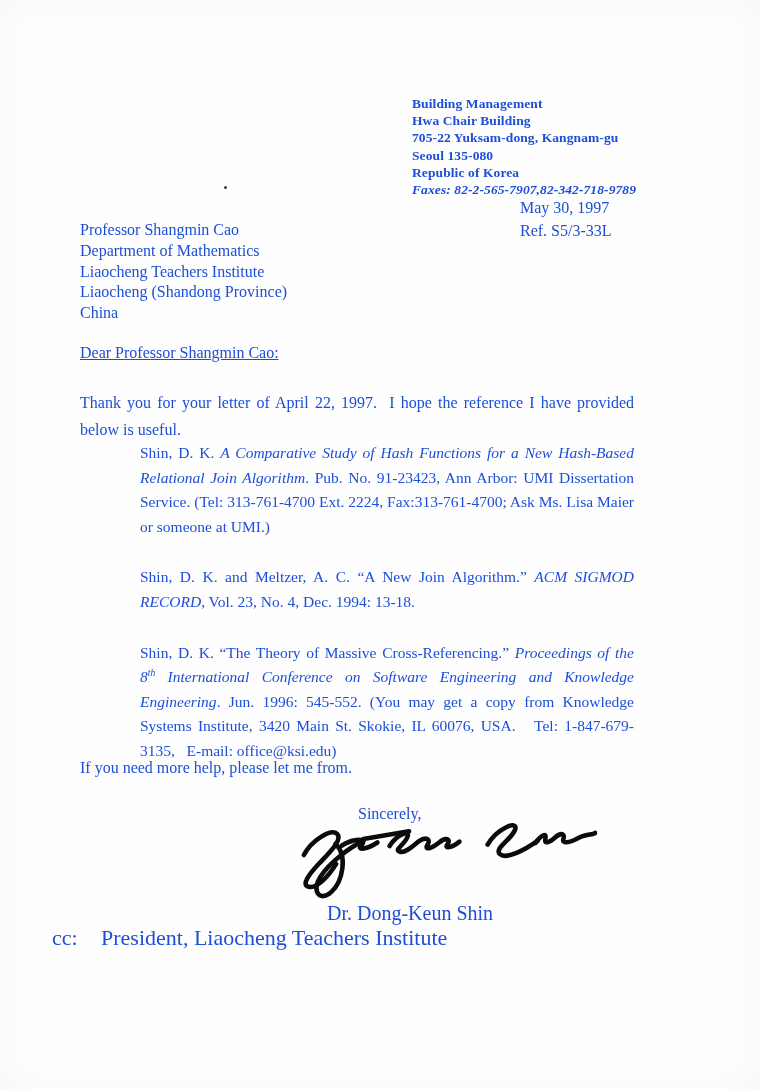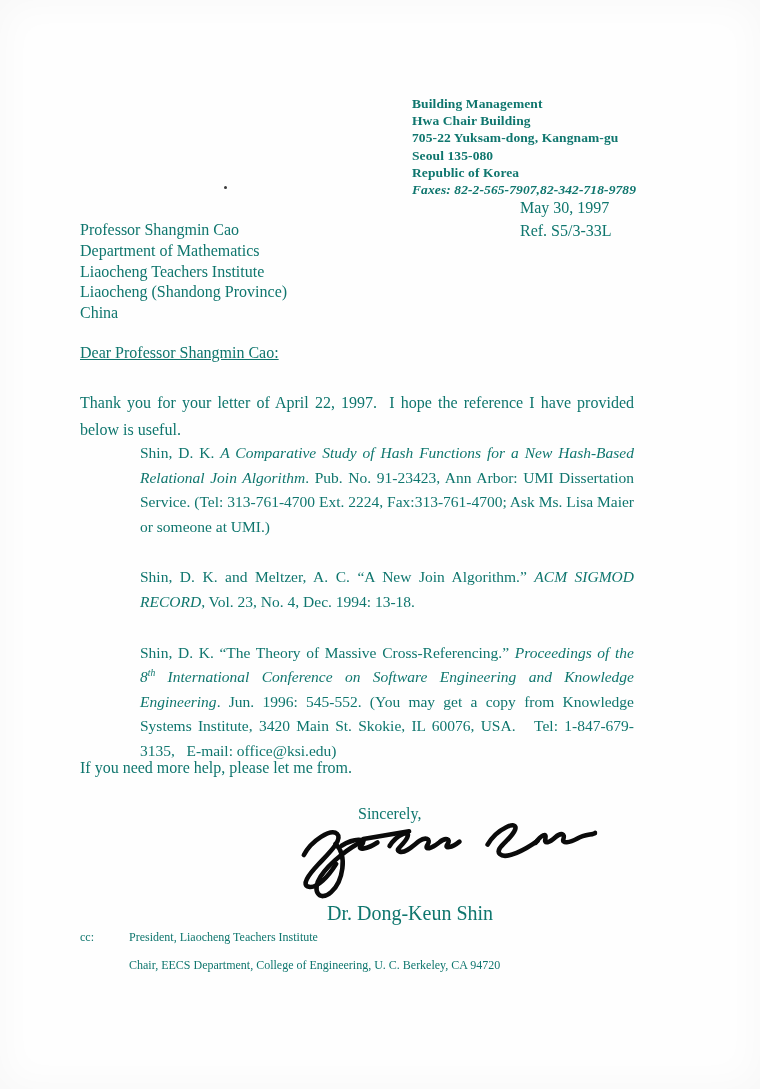--- a/index.html
+++ b/index.html
@@ -1,21 +1,21 @@
 <!DOCTYPE html>
 <html><head>
 <meta charset="utf-8">
 <style>
   html,body{margin:0;padding:0;background:#e8e8e8;}
   .page{
     position:relative;
     width:760px;height:1089px;
     margin:0 auto;
     background:#fefefe;
-    color:#0f766e;
+    color:#1d4ed8;
     font-family:"Liberation Serif","DejaVu Serif",serif;
     overflow:hidden;
   }
   .abs{position:absolute;}
   
   .letterhead{left:412px;top:95px;font-size:13.5px;font-weight:bold;line-height:17.2px;letter-spacing:.1px;}
   .letterhead .fax{font-style:italic;text-align:right;}
   
   .dateblock{left:520px;top:196px;font-size:16px;line-height:23px;}
   
@@ -28,21 +28,21 @@
   .refs{left:140px;top:441px;width:494px;font-size:15.5px;line-height:24.6px;text-align:justify;}
   .ref{margin-bottom:26px;}
   .ref i, .letterhead .fax{font-style:italic;}
   .ref sup{font-size:.62em;font-style:italic;line-height:0;}
   
   .closing{left:80px;top:759px;font-size:16px;}
   .signoff{left:358px;top:805px;font-size:16px;}
   .signature-wrap{left:298px;top:816px;width:300px;height:82px;transform:rotate(-2deg);}
   .sender{left:327px;top:902px;font-size:20px;}
   
-  .cc{left:80px;top:924px;font-size:12px;line-height:27.5px;}
+  .cc{left:52px;top:924px;font-size:22px;line-height:27.5px;}
   .cc-row{display:flex;}
   .cc-label{width:49px;}
   .cc-items{}
   .speck{left:224px;top:186px;width:3px;height:3px;background:#3a3a3a;border-radius:50%;}
   .scan-edge{left:0;top:0;width:760px;height:1089px;box-shadow:inset 0 0 40px rgba(0,0,0,0.03);pointer-events:none;}
 </style>
 </head>
 <body>
 
 <div class="page">
@@ -99,18 +99,17 @@
     </svg>
   </div>
 
   <div class="abs sender">Dr. Dong-Keun Shin</div>
 
   <div class="abs cc">
     <div class="cc-row">
       <div class="cc-label">cc:</div>
       <div class="cc-items">
         <div>President, Liaocheng Teachers Institute</div>
-        <div>Chair, EECS Department, College of Engineering, U. C. Berkeley, CA 94720</div>
       </div>
     </div>
   </div>
 
 </div>
 
 </body></html>

